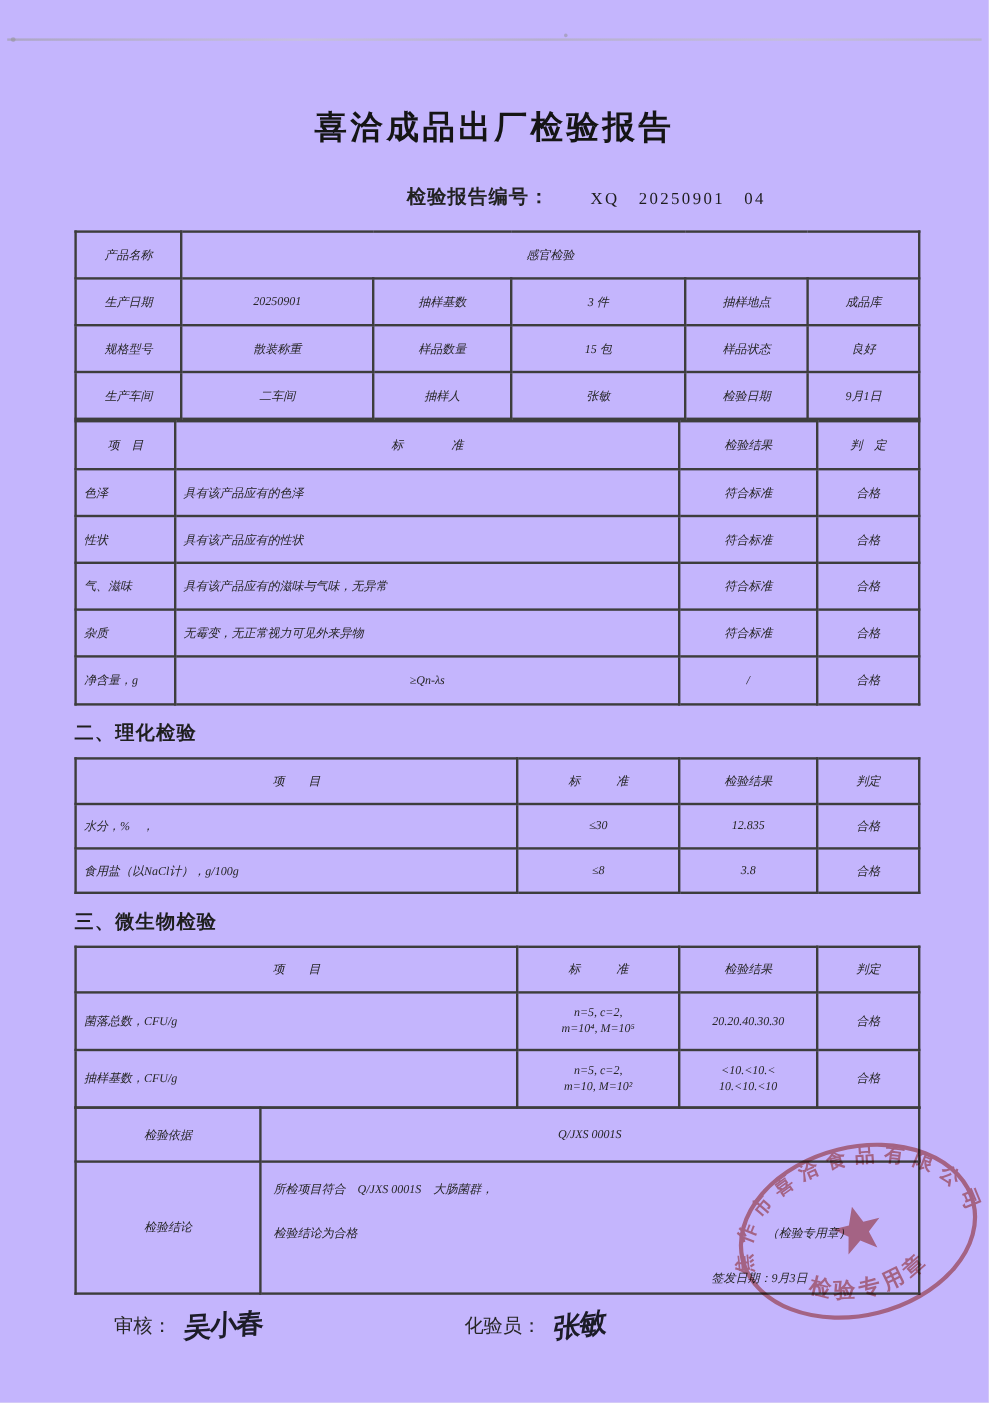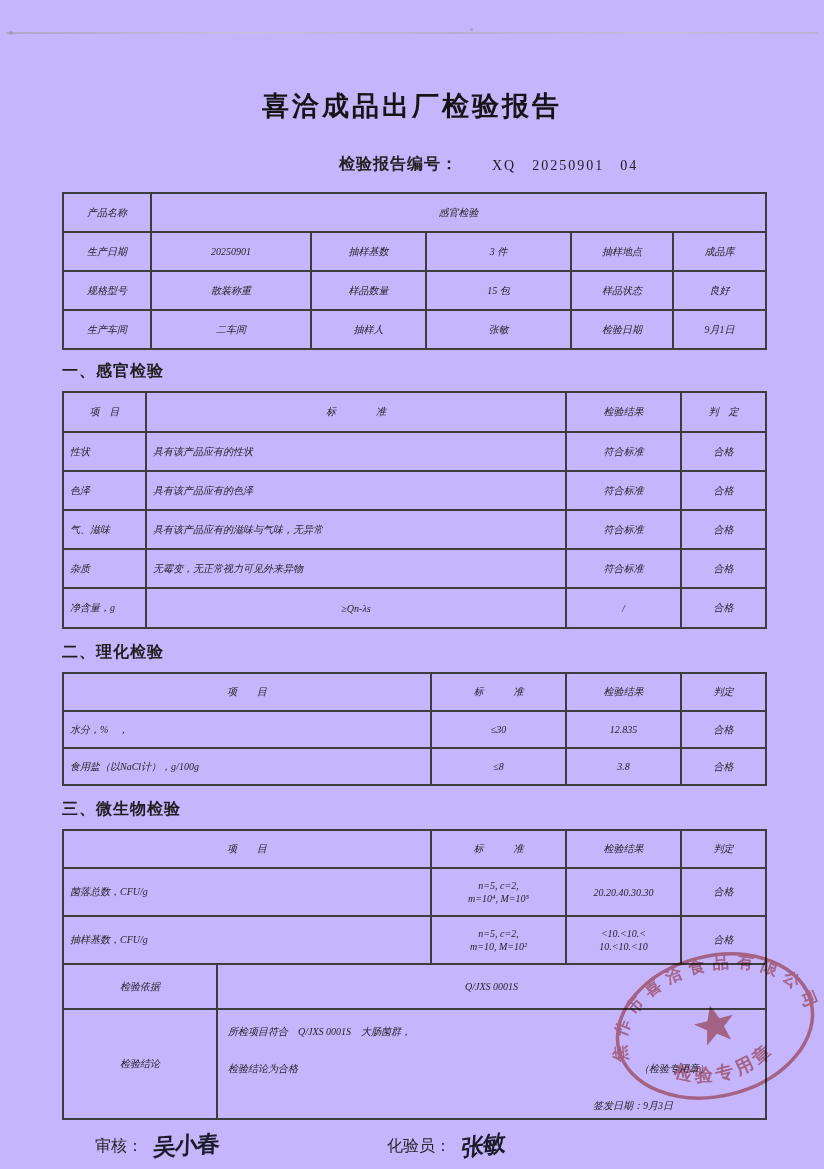--- a/index.html
+++ b/index.html
@@ -137,44 +137,43 @@
       <td class="c">生产车间</td>
       <td class="c">二车间</td>
       <td class="c">抽样人</td>
       <td class="c">张敏</td>
       <td class="c">检验日期</td>
       <td class="c">9月1日</td>
     </tr>
   </tbody>
     </table>
 
-  <div class="section-heading">一、感官检验</div>
   <table class="tbl">
     <colgroup>
         <col style="width:83px">
         <col style="width:420px">
         <col style="width:115px">
         <col style="width:85px">
       </colgroup>
     <tbody>
         <tr style="height:40px">
       <td class="c">项　目</td>
       <td class="c">标　　　　准</td>
       <td class="c">检验结果</td>
       <td class="c">判　定</td>
     </tr>
     <tr style="height:39px">
+      <td class="l">色泽</td>
+      <td class="l">具有该产品应有的色泽</td>
+      <td class="c">符合标准</td>
+      <td class="c">合格</td>
+    </tr>
+    <tr style="height:39px">
       <td class="l">性状</td>
       <td class="l">具有该产品应有的性状</td>
-      <td class="c">符合标准</td>
-      <td class="c">合格</td>
-    </tr>
-    <tr style="height:39px">
-      <td class="l">色泽</td>
-      <td class="l">具有该产品应有的色泽</td>
       <td class="c">符合标准</td>
       <td class="c">合格</td>
     </tr>
     <tr style="height:39px">
       <td class="l">气、滋味</td>
       <td class="l">具有该产品应有的滋味与气味，无异常</td>
       <td class="c">符合标准</td>
       <td class="c">合格</td>
     </tr>
     <tr style="height:39px">

